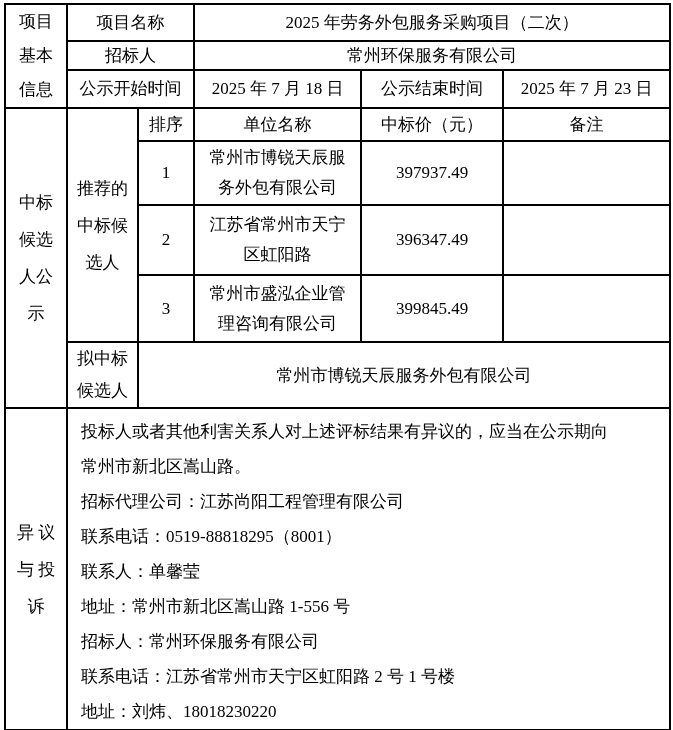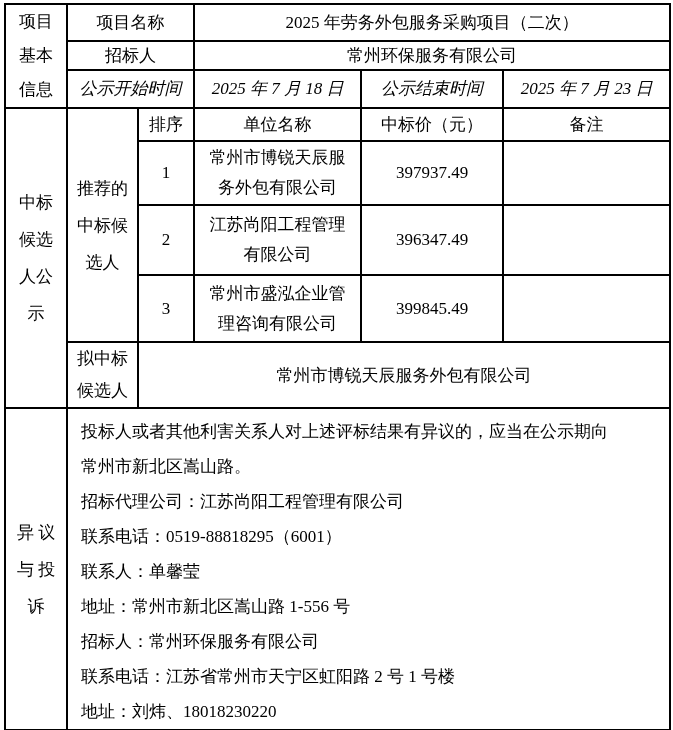--- a/index.html
+++ b/index.html
@@ -21,21 +21,21 @@
     padding: 0;
     text-align: center;
     vertical-align: middle;
     font-family: "Liberation Serif", "DejaVu Serif", serif;
     font-size: 17px;
     color: #000000;
     overflow: hidden;
   }
   tr.r1 { height: 33px; }
   tr.r2 { height: 24px; }
-  tr.r3 { height: 34px; font-style: italic; }
+  tr.r3 { height: 34px; }
   tr.r4 { height: 33px; }
   tr.r5 { height: 64px; }
   tr.r6 { height: 70px; }
   tr.r7 { height: 67px; }
   tr.r8 { height: 65px; }
   tr.r9 { height: 317px; }
   .vstack div { line-height: 37px; }
   .vstack-tight div { line-height: 34px; }
   .lbl2 div { line-height: 32px; }
   .co {
@@ -109,21 +109,21 @@
       <td>1</td>
       <td>
           <div class="co">常州市博锐天辰服务外包有限公司</div>
         </td>
       <td class="nowrap">397937.49</td>
       <td></td>
     </tr>
     <tr class="r6">
       <td>2</td>
       <td>
-          <div class="co">江苏尚阳工程管理有限公司</div>
+          <div class="co">江苏省常州市天宁区虹阳路</div>
         </td>
       <td class="nowrap">396347.49</td>
       <td></td>
     </tr>
     <tr class="r7">
       <td>3</td>
       <td>
           <div class="co">常州市盛泓企业管理咨询有限公司</div>
         </td>
       <td class="nowrap">399845.49</td>
@@ -139,21 +139,21 @@
     <tr class="r9">
       <td class="vstack">
         <div>异 议</div>
         <div>与 投</div>
         <div>诉</div>
       </td>
       <td colspan="5" class="objection-content">
         <div class="line">投标人或者其他利害关系人对上述评标结果有异议的，应当在公示期向</div>
         <div class="line">常州市新北区嵩山路。</div>
         <div class="line">招标代理公司：江苏尚阳工程管理有限公司</div>
-        <div class="line">联系电话：0519-88818295（6001）</div>
+        <div class="line">联系电话：0519-88818295（8001）</div>
         <div class="line">联系人：单馨莹</div>
         <div class="line">地址：常州市新北区嵩山路 1-556 号</div>
         <div class="line">招标人：常州环保服务有限公司</div>
         <div class="line">联系电话：江苏省常州市天宁区虹阳路 2 号 1 号楼</div>
         <div class="line">地址：刘炜、18018230220</div>
       </td>
     </tr>
   </tbody>
 </table>
 

